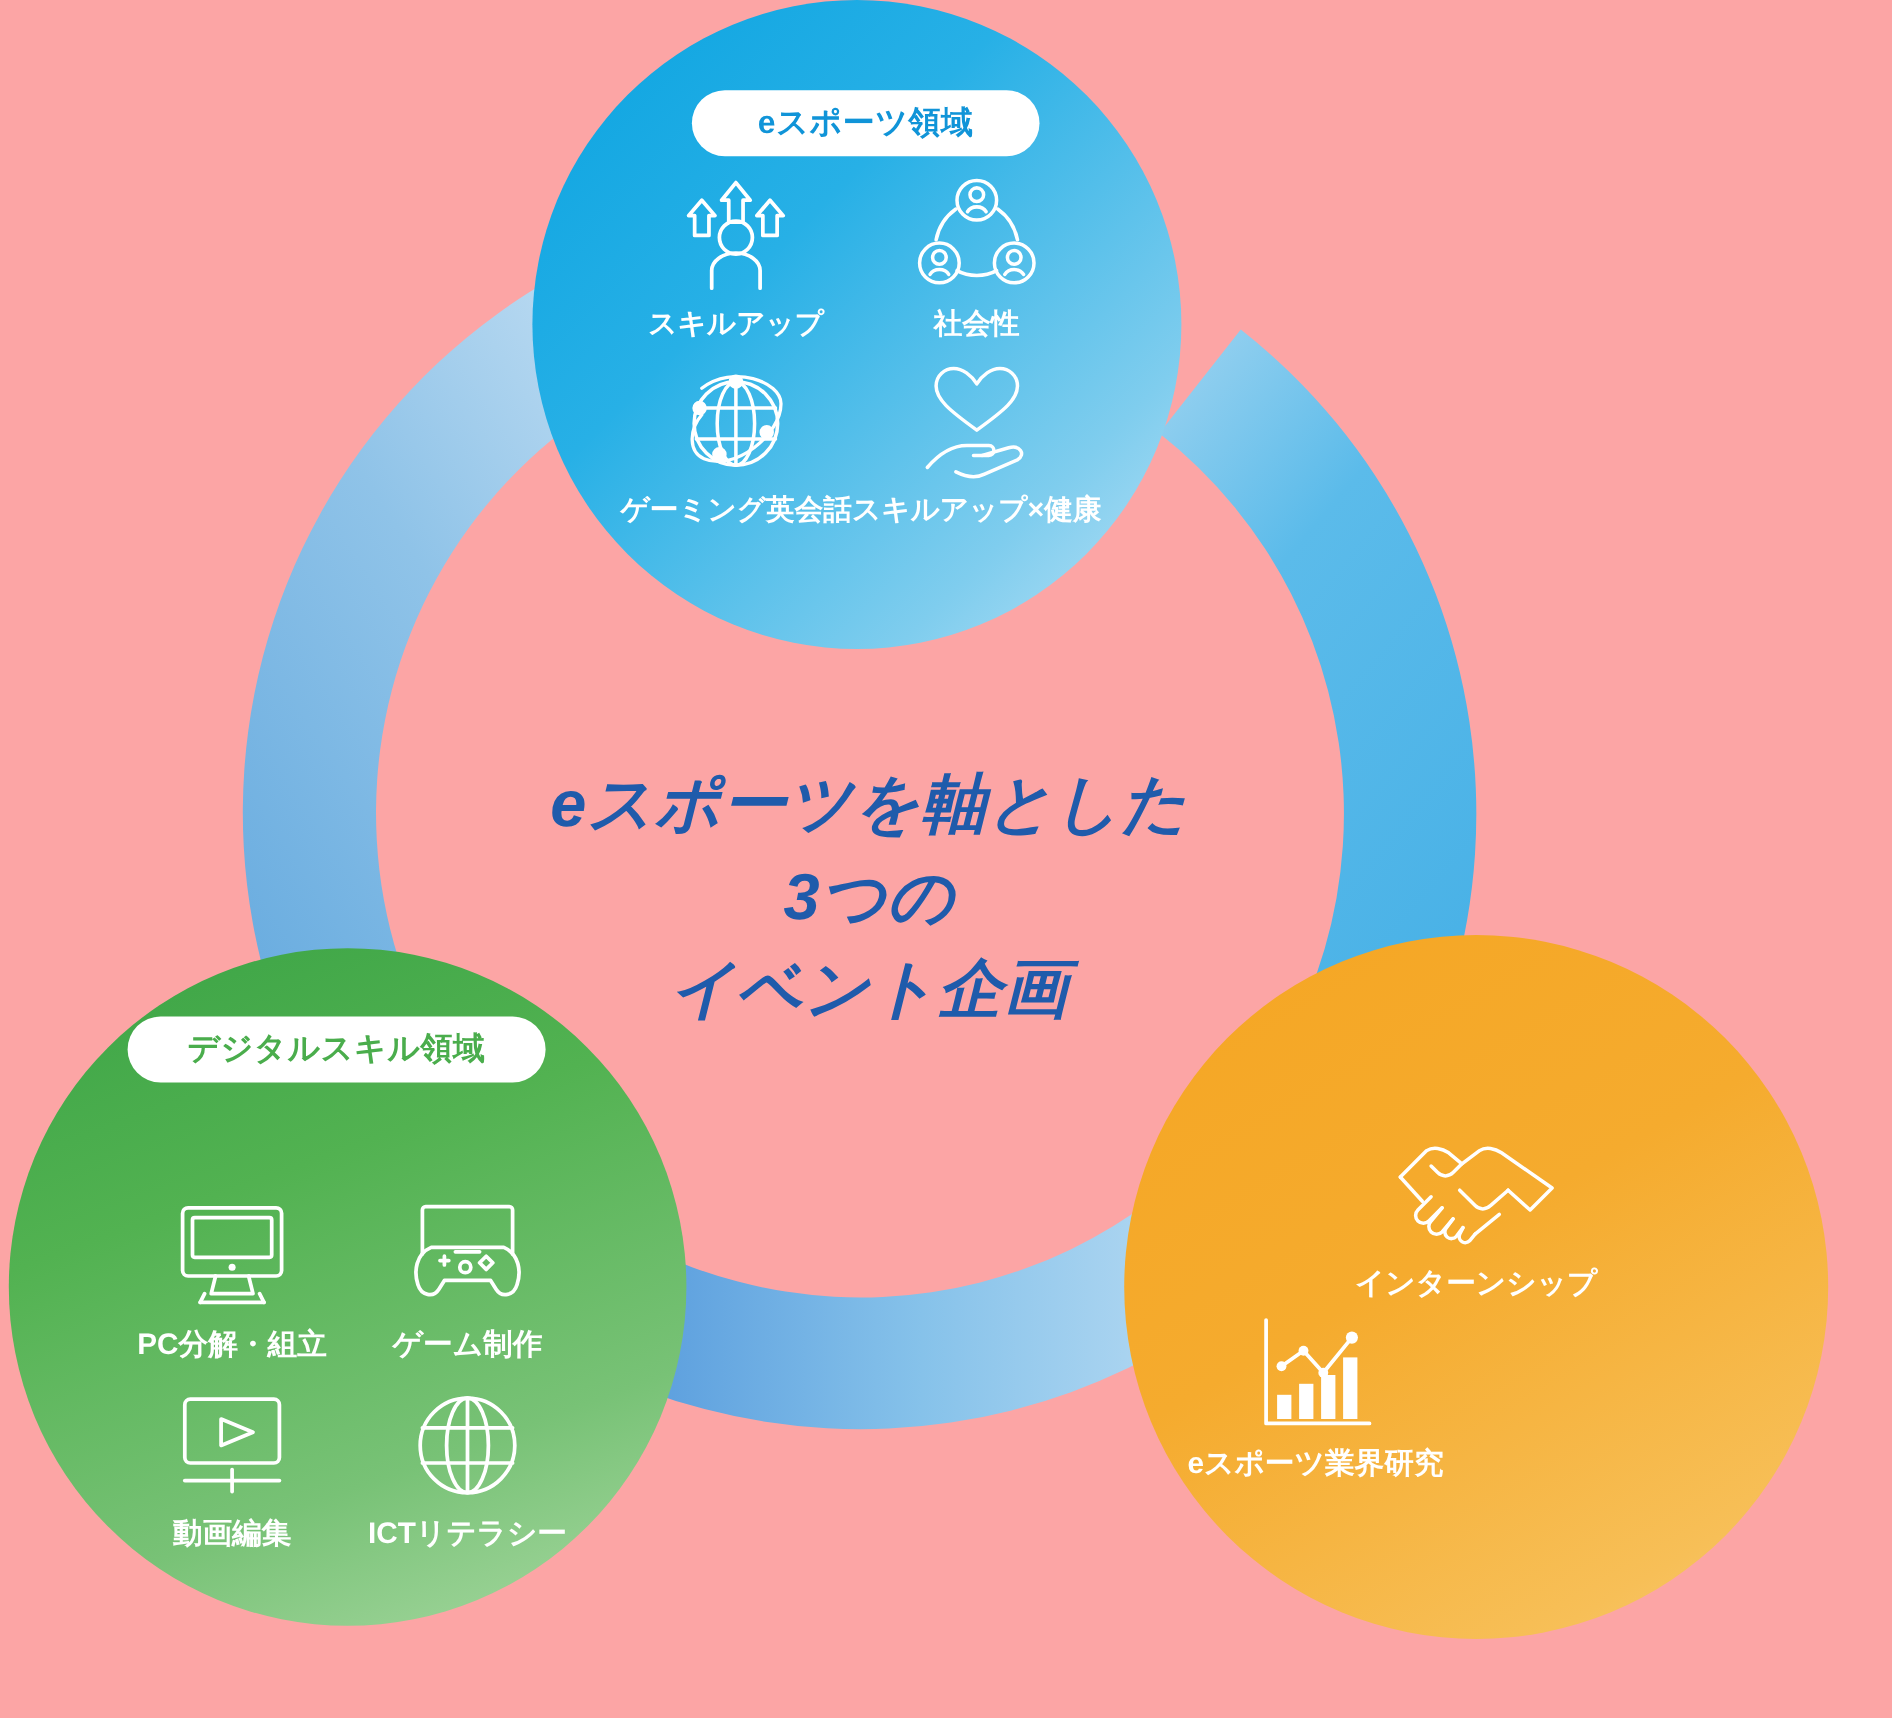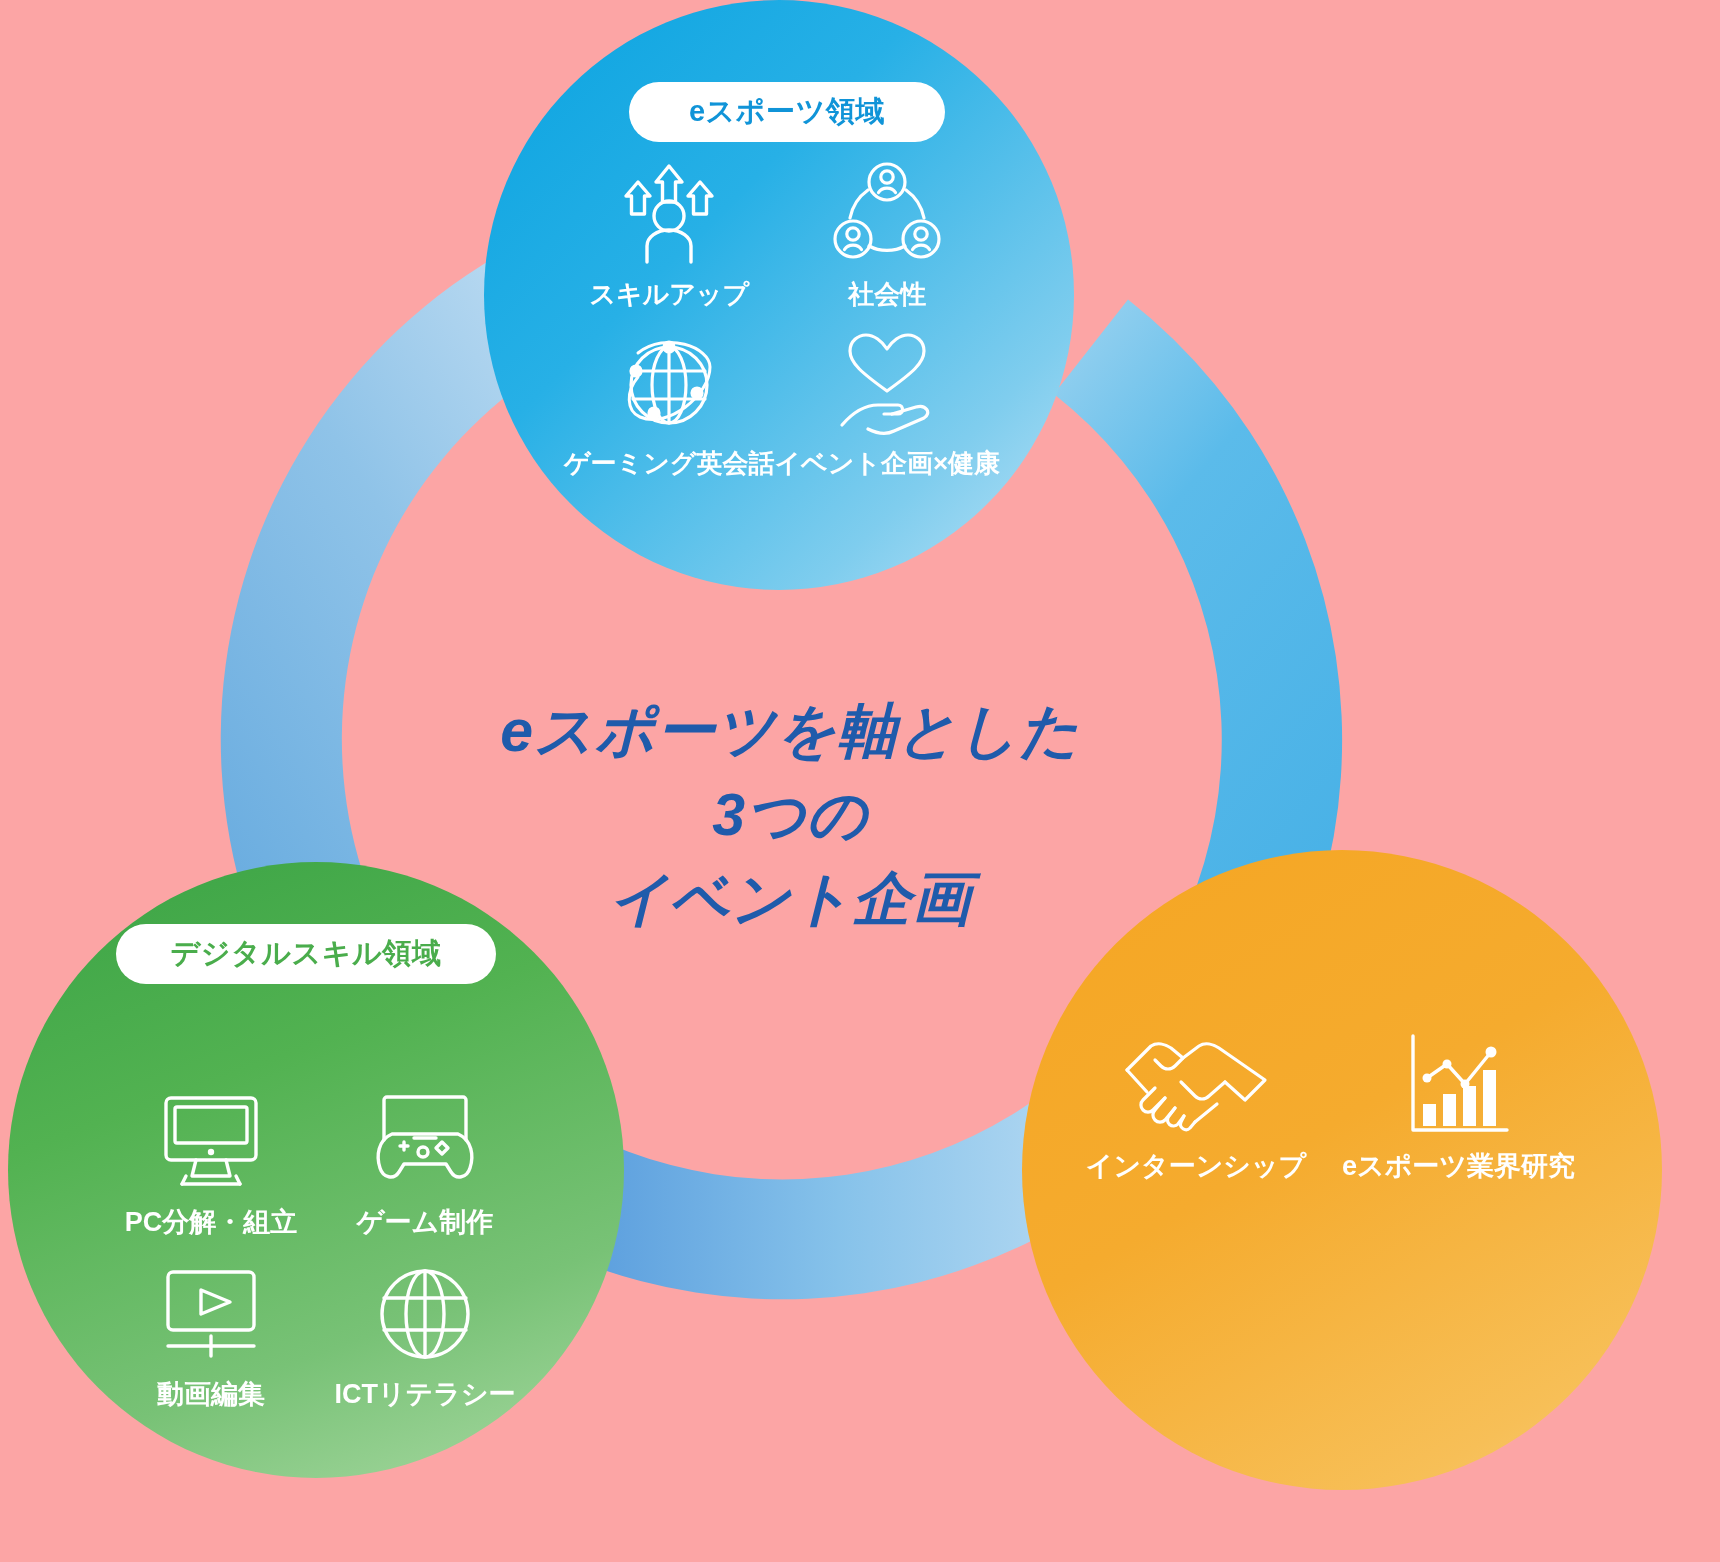--- a/index.html
+++ b/index.html
@@ -134,21 +134,21 @@
     row-gap: 22px;
   }
   #grid-digital .icon-label { font-size: 27px; margin-top: 12px; }
   #grid-digital .icon-art { height: 104px; }
 
   
   #grid-career {
     left: 28px;
     top: 180px;
     width: 584px;
-    grid-template-columns: 1fr 1fr;
+    grid-template-columns: 1fr;
     row-gap: 10px;
   }
   #grid-career .icon-label { font-size: 27px; margin-top: 10px; }
   #grid-career .icon-art { height: 110px; }
   #career-row-2 {
     display: grid;
     grid-template-columns: 1fr 1fr;
     width: 100%;
   }
 
@@ -259,21 +259,21 @@
       </div>
 
       <div class="icon-cell">
         <svg class="icon-art" viewBox="0 0 110 108">
           <g fill="none" stroke="#fff" stroke-width="3.2" stroke-linecap="round" stroke-linejoin="round">
             <path d="M55 62 C 30 44 18 34 18 22 C 18 12 26 6 34 6 C 42 6 50 12 55 20 C 60 12 68 6 76 6 C 84 6 92 12 92 22 C 92 34 80 44 55 62 Z"></path>
             <path d="M10 96 C 22 82 34 76 46 76 L 66 76 C 72 76 72 85 66 85 L 52 85"></path>
             <path d="M60 85 L 84 78 C 94 75 100 84 92 89 L 62 102 C 54 106 44 104 36 100"></path>
           </g>
         </svg>
-        <div class="icon-label">イベント企画×健康</div>
+        <div class="icon-label">スキルアップ×健康</div>
       </div>
 
     </div>
   </div>
 
   <div class="bubble" id="bubble-digital">
 
     <div class="badge" id="badge-digital">デジタルスキル領域</div>
 
     <div class="icon-grid" id="grid-digital">

